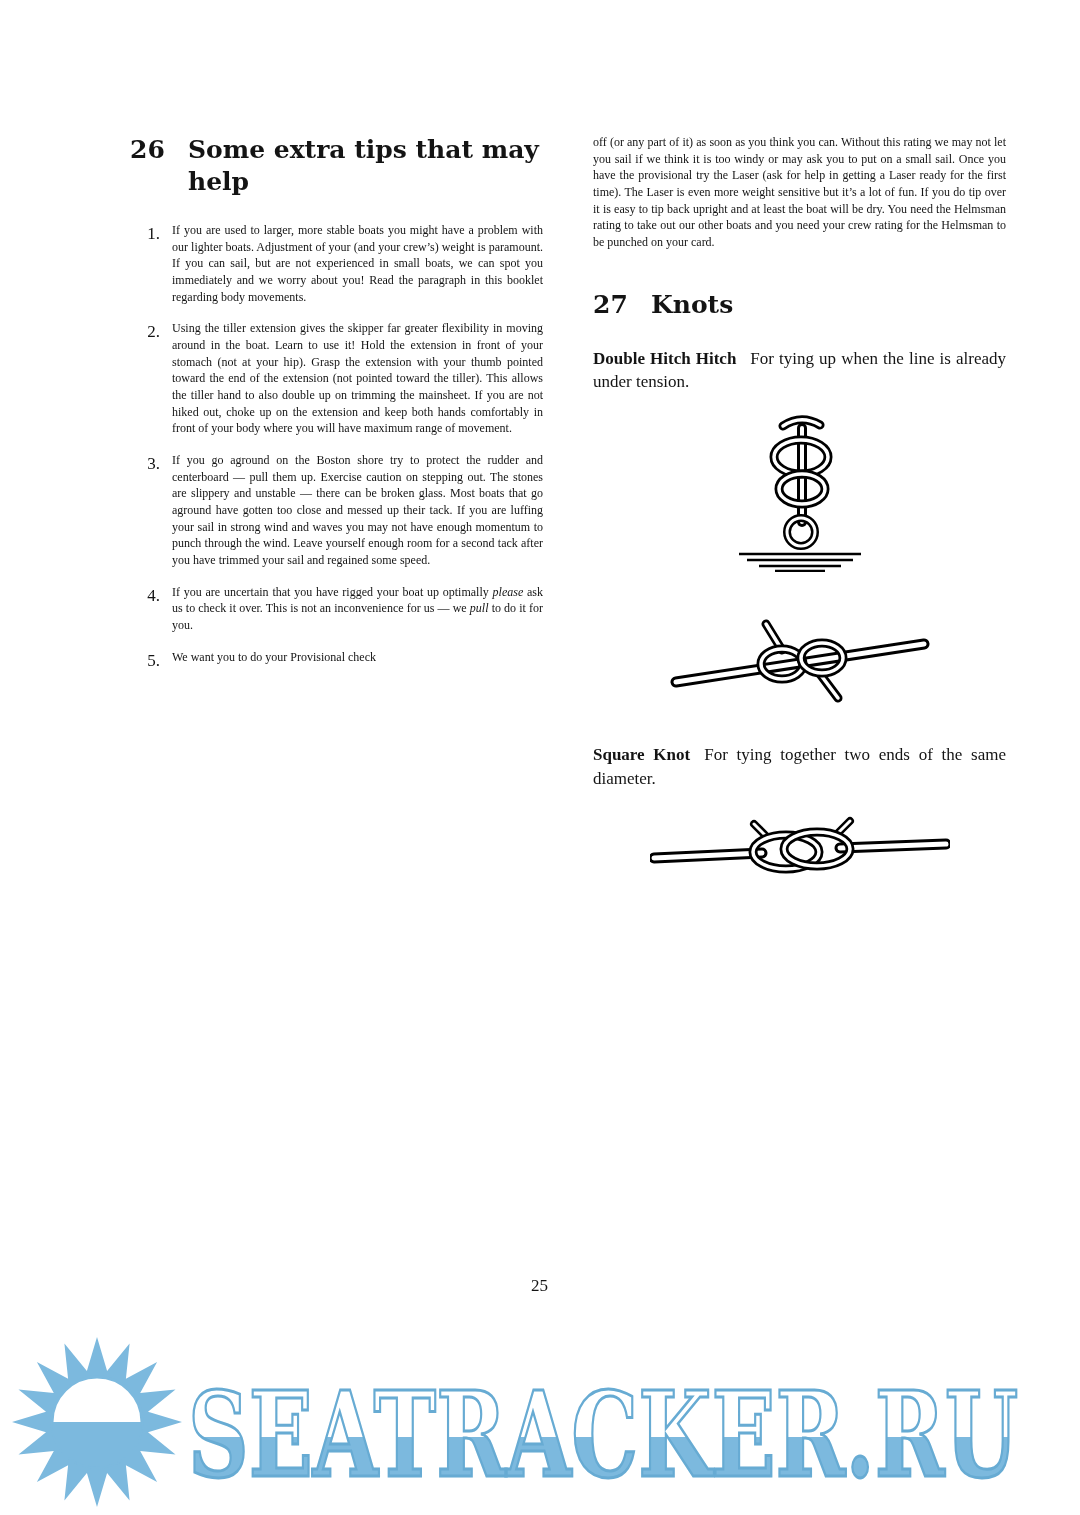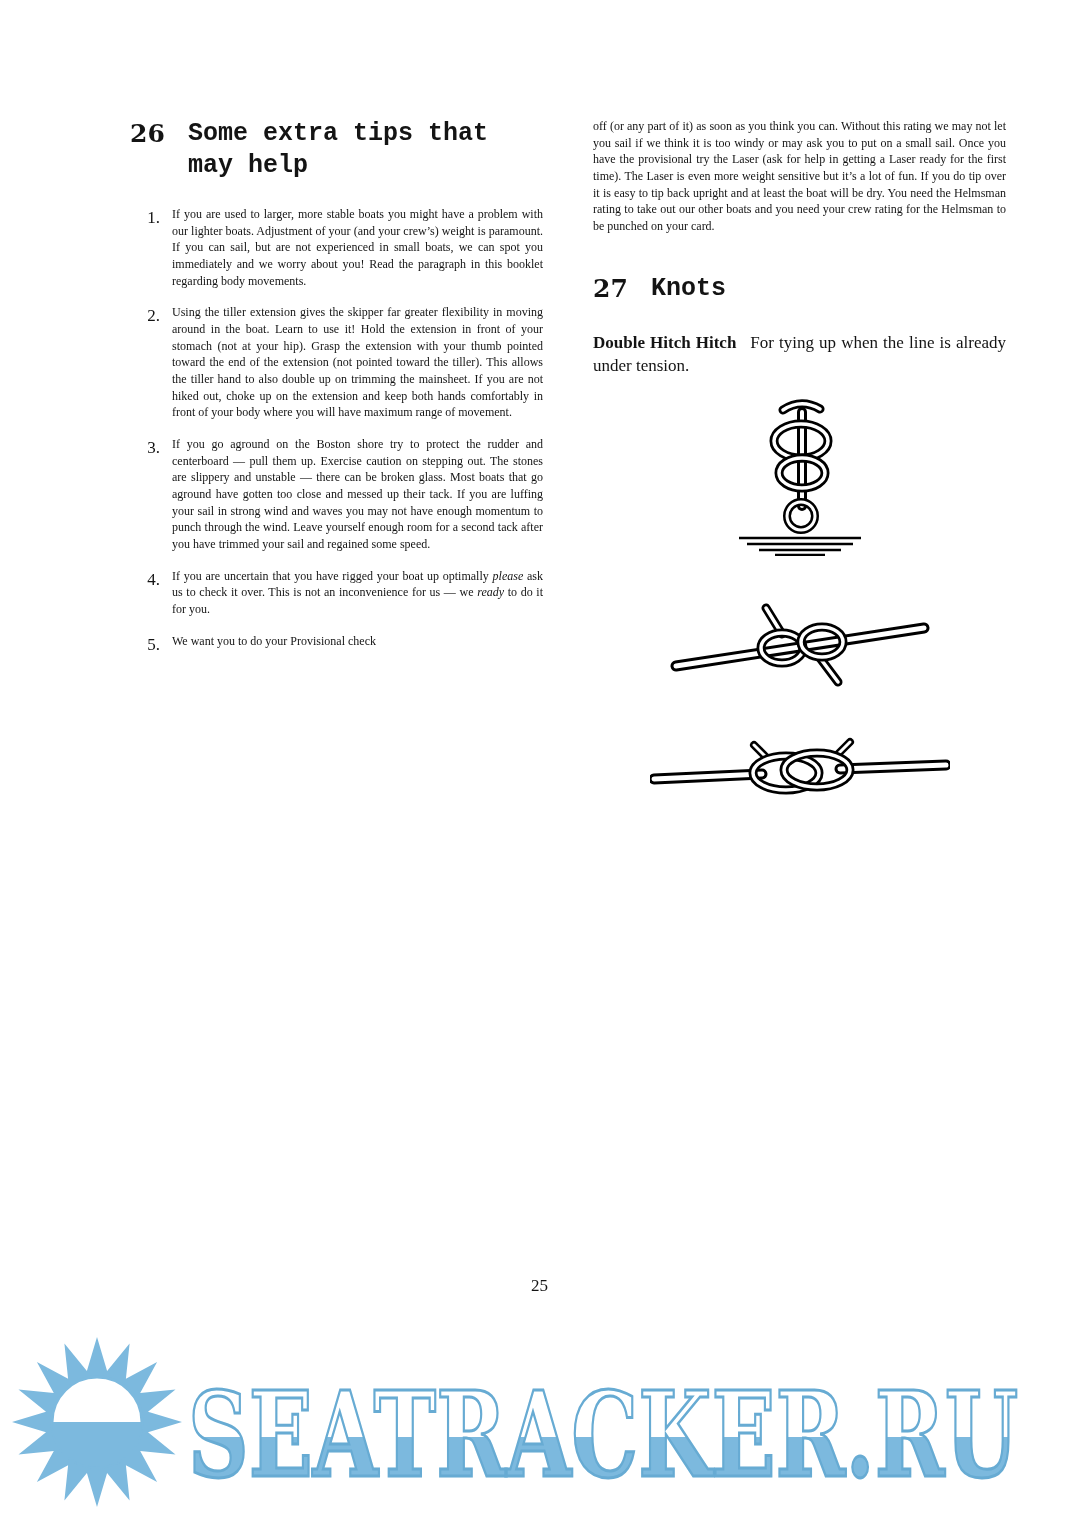--- a/index.html
+++ b/index.html
@@ -6,34 +6,34 @@
   html, body { background: #ffffff; }
   .page {
     position: relative;
     width: 1080px;
     height: 1515px;
     background: #ffffff;
     overflow: hidden;
     font-family: "Liberation Serif", "DejaVu Serif", serif;
     color: #141414;
   }
-  .content { padding: 118px 74px 0 130px; }
+  .content { padding: 118px 74px 0 130px; margin-top: 16px; }
   .columns { display: flex; gap: 50px; }
   .col { flex: 1; min-width: 0; }
 
   .section-heading {
     display: flex;
     font-family: "DejaVu Serif", "Liberation Serif", serif;
     font-weight: bold;
     font-size: 25px;
     line-height: 1.28;
     margin-bottom: 24px;
   }
   .sec-num { width: 58px; flex: none; }
-  .sec-title { flex: 1; font-family: Liberation Mono, monospace; }
+  .sec-title { flex: 1; }
 
   .tip { display: flex; margin-bottom: 15px; }
   .li-num {
     width: 30px;
     flex: none;
     text-align: right;
     margin-right: 12px;
     font-size: 17px;
     line-height: 1.39;
   }
@@ -91,21 +91,21 @@
           <div class="tip">
             <span class="li-num">2.</span>
             <p class="li-text">Using the tiller extension gives the skipper far greater flexibility in moving around in the boat. Learn to use it! Hold the extension in front of your stomach (not at your hip). Grasp the extension with your thumb pointed toward the end of the extension (not pointed toward the tiller). This allows the tiller hand to also double up on trimming the mainsheet. If you are not hiked out, choke up on the extension and keep both hands comfortably in front of your body where you will have maximum range of movement.</p>
           </div>
           <div class="tip">
             <span class="li-num">3.</span>
             <p class="li-text">If you go aground on the Boston shore try to protect the rudder and centerboard — pull them up. Exercise caution on stepping out. The stones are slippery and unstable — there can be broken glass. Most boats that go aground have gotten too close and messed up their tack. If you are luffing your sail in strong wind and waves you may not have enough momentum to punch through the wind. Leave yourself enough room for a second tack after you have trimmed your sail and regained some speed.</p>
           </div>
           <div class="tip">
             <span class="li-num">4.</span>
-            <p class="li-text"><span>If you are uncertain that you have rigged your boat up optimally </span><i class="it">please</i><span> ask us to check it over. This is not an inconvenience for us — we </span><i class="it">ready</i><span> to do it for you.</span></p>
+            <p class="li-text"><span>If you are uncertain that you have rigged your boat up optimally </span><i class="it">please</i><span> ask us to check it over. This is not an inconvenience for us — we </span><i class="it">pull</i><span> to do it for you.</span></p>
           </div>
           <div class="tip">
             <span class="li-num">5.</span>
             <p class="li-text">We want you to do your Provisional check</p>
           </div>
         </div>
       </div>
 
       <div class="col">
         <p class="para cont">off (or any part of it) as soon as you think you can. Without this rating we may not let you sail if we think it is too windy or may ask you to put on a small sail. Once you have the provisional try the Laser (ask for help in getting a Laser ready for the first time). The Laser is even more weight sensitive but it’s a lot of fun. If you do tip over it is easy to tip back upright and at least the boat will be dry. You need the Helmsman rating to take out our other boats and you need your crew rating for the Helmsman to be punched on your card.</p>
@@ -153,20 +153,23 @@
               <path d="M150 74 L168 98" stroke-width="9"></path>
               <path d="M150 74 L168 98" stroke="#fff" stroke-width="3.5"></path>
               <ellipse cx="112" cy="64" rx="21" ry="15" stroke-width="9"></ellipse>
               <ellipse cx="112" cy="64" rx="21" ry="15" stroke="#fff" stroke-width="3.5"></ellipse>
               <ellipse cx="152" cy="58" rx="21" ry="15" stroke-width="9"></ellipse>
               <ellipse cx="152" cy="58" rx="21" ry="15" stroke="#fff" stroke-width="3.5"></ellipse>
             </g>
           </svg>
         </div>
 
+        <p class="knot-para">
+          <span class="knot-name">Square Knot</span><span>For tying together two ends of the same diameter.</span>
+        </p>
 
         <div class="figure">
           <svg width="300" height="85" viewBox="0 0 300 85">
             <g fill="none" stroke="#000" stroke-linecap="round">
               <path d="M4 52 L112 47" stroke-width="11"></path>
               <path d="M4 52 L112 47" stroke="#fff" stroke-width="5"></path>
               <path d="M190 42 L296 38" stroke-width="11"></path>
               <path d="M190 42 L296 38" stroke="#fff" stroke-width="5"></path>
               <path d="M118 32 L104 18" stroke-width="8"></path>
               <path d="M118 32 L104 18" stroke="#fff" stroke-width="3"></path>

